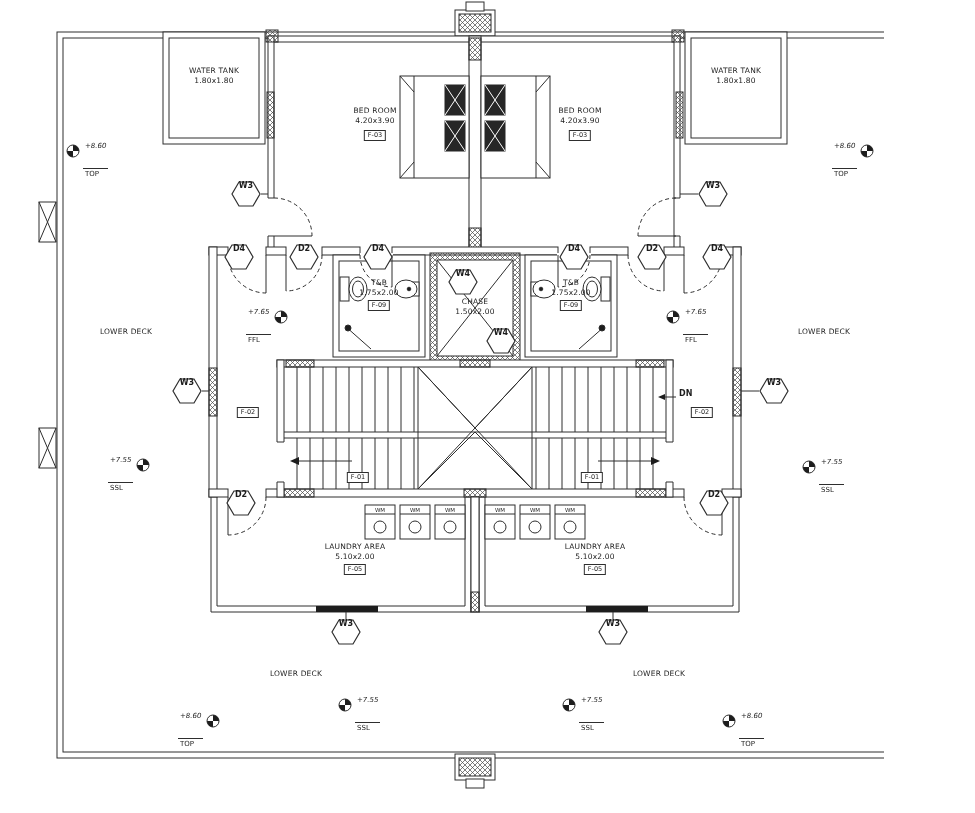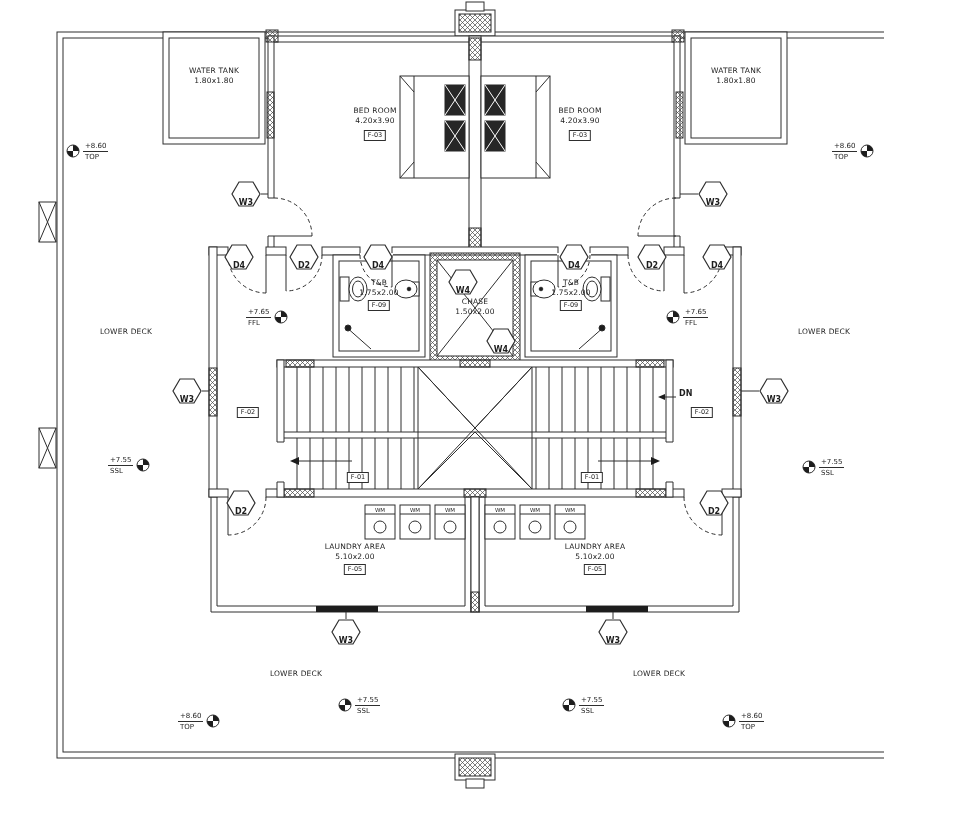--- a/index.html
+++ b/index.html
@@ -3,31 +3,31 @@
 <meta charset="utf-8">
 <style>
   html,body{margin:0;padding:0;background:#fff;}
   #plan{position:relative;width:884px;height:813px;background:#fff;overflow:hidden;
         font-family:"DejaVu Sans",sans-serif;color:#1d1d1d;}
   #plan svg.draw{position:absolute;left:0;top:0;}
   .rlabel{position:absolute;transform:translateX(-50%);text-align:center;
           font-size:7.5px;line-height:1.3;white-space:nowrap;letter-spacing:.2px;}
   .tag{position:absolute;transform:translateX(-50%);border:1px solid #2e2e2e;background:#fff;
        font-size:6.5px;line-height:9px;padding:0 3px;white-space:nowrap;}
-  .hex{position:absolute;width:30px;height:26px;display:flex;align-items:flex-end;justify-content:center;}
+  .hex{position:absolute;width:30px;height:26px;display:flex;align-items:flex-start;justify-content:center;}
   .hex svg{position:absolute;inset:0;width:30px;height:26px;}
   .hex polygon{fill:#fff;stroke:#2e2e2e;stroke-width:1.2;}
   .hex span{position:relative;font-size:8px;font-weight:600;}
   .elev{position:absolute;display:flex;align-items:flex-start;gap:3px;font-size:7px;line-height:1.2;}
   .elev.ir{flex-direction:row-reverse;}
   .elev svg{width:14px;height:14px;margin-top:2px;flex:0 0 auto;}
   .elev circle{fill:#fff;stroke:#2e2e2e;stroke-width:1;}
   .elev path{fill:#1d1d1d;}
   .etxt{text-align:left;}
-  .val{border-bottom:1px solid #2e2e2e;padding:0 2px 1px;white-space:nowrap;}
+  .val{border-bottom:1px solid #2e2e2e;padding:0 2px 18px;white-space:nowrap;font-style:italic;}
   .lab{padding:1px 2px 0;white-space:nowrap;}
   .wm{position:absolute;transform:translateX(-50%);font-size:5.5px;}
   .dn{position:absolute;font-size:8px;font-weight:600;}
 </style>
 </head>
 <body>
 
 <div id="plan">
 
   <svg class="draw" width="975" height="813" viewBox="0 0 975 813" fill="none" stroke="#2e2e2e" stroke-width="1">

